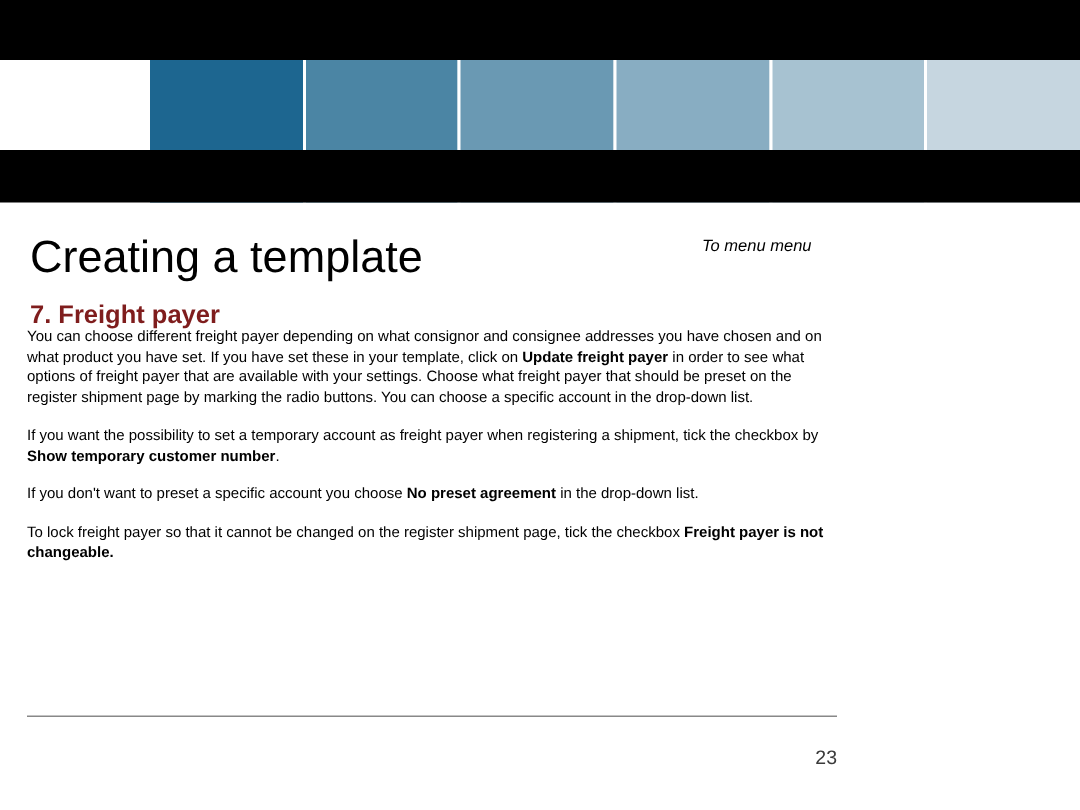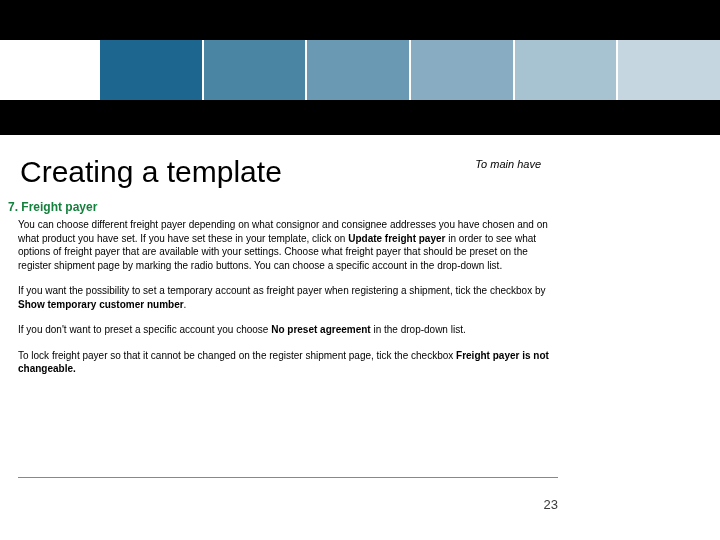--- a/index.html
+++ b/index.html
@@ -10,21 +10,21 @@
   .top-band { position: absolute; top: 0; left: 0; width: 720px; height: 140px; }
   .black-top { position: absolute; top: 0; left: 0; width: 720px; height: 40px; background: #000; }
   .black-bottom { position: absolute; top: 100px; left: 0; width: 720px; height: 35px; background: #000; }
   .segments { position: absolute; top: 40px; left: 100px; width: 620px; height: 95px; display: flex; }
   .seg { flex: 1; border-left: 2px solid #fff; }
   .seg:first-child { border-left: none; }
 
   .title-area { position: absolute; top: 155px; left: 20px; right: 20px; }
   .title { font-size: 30px; font-weight: normal; color: #000; }
   .link-menu { position: absolute; top: 158px; right: 35px; font-style: italic; font-size: 11px; color: #000; }
-  .subheading { position: absolute; top: 200px; left: 8px; font-size: 12px; font-weight: bold; color: #15803d; }
+  .subheading { position: absolute; top: 200px; left: 20px; font-size: 17px; font-weight: bold; color: #7f1d1d; }
 
   .body-text { position: absolute; top: 218px; left: 18px; right: 18px; font-size: 10px; line-height: 1.35; color: #000; }
   .body-text p { margin-bottom: 12px; }
   .body-text b { font-weight: bold; }
 
   .footer-rule { position: absolute; left: 18px; right: 18px; bottom: 62px; height: 1px; background: #888; }
   .logo { position: absolute; left: 18px; bottom: 25px; width: 140px; }
   .logo-word { font-size: 22px; font-weight: bold; letter-spacing: 0; color: #231f20; line-height: 0.9; }
   .logo-word .grey { color: #6d6e71; }
   .logo-sub { font-size: 8px; letter-spacing: 2px; color: #5a88a6; margin-top: -2px; }
@@ -44,21 +44,21 @@
       <div class="seg" style="background:#88adc2"></div>
       <div class="seg" style="background:#a7c2d1"></div>
       <div class="seg" style="background:#c6d6e0"></div>
     </div>
     <div class="black-bottom"></div>
   </div>
 
   <div class="title-area">
     <div class="title">Creating a template</div>
   </div>
-  <a class="link-menu">To main have</a>
+  <a class="link-menu">To menu menu</a>
   <div class="subheading">7. Freight payer</div>
 
   <div class="body-text">
     <p>
       <span>You can choose different freight payer depending on what consignor and consignee addresses you have chosen and on what product you have set. If you have set these in your template, click on </span><b>Update freight payer</b><span> in order to see what options of freight payer that are available with your settings. Choose what freight payer that should be preset on the register shipment page by marking the radio buttons. You can choose a specific account in the drop-down list.</span>
     </p>
     <p>
       <span>If you want the possibility to set a temporary account as freight payer when registering a shipment, tick the checkbox by </span><b>Show temporary customer number</b><span>.</span>
     </p>
     <p>

